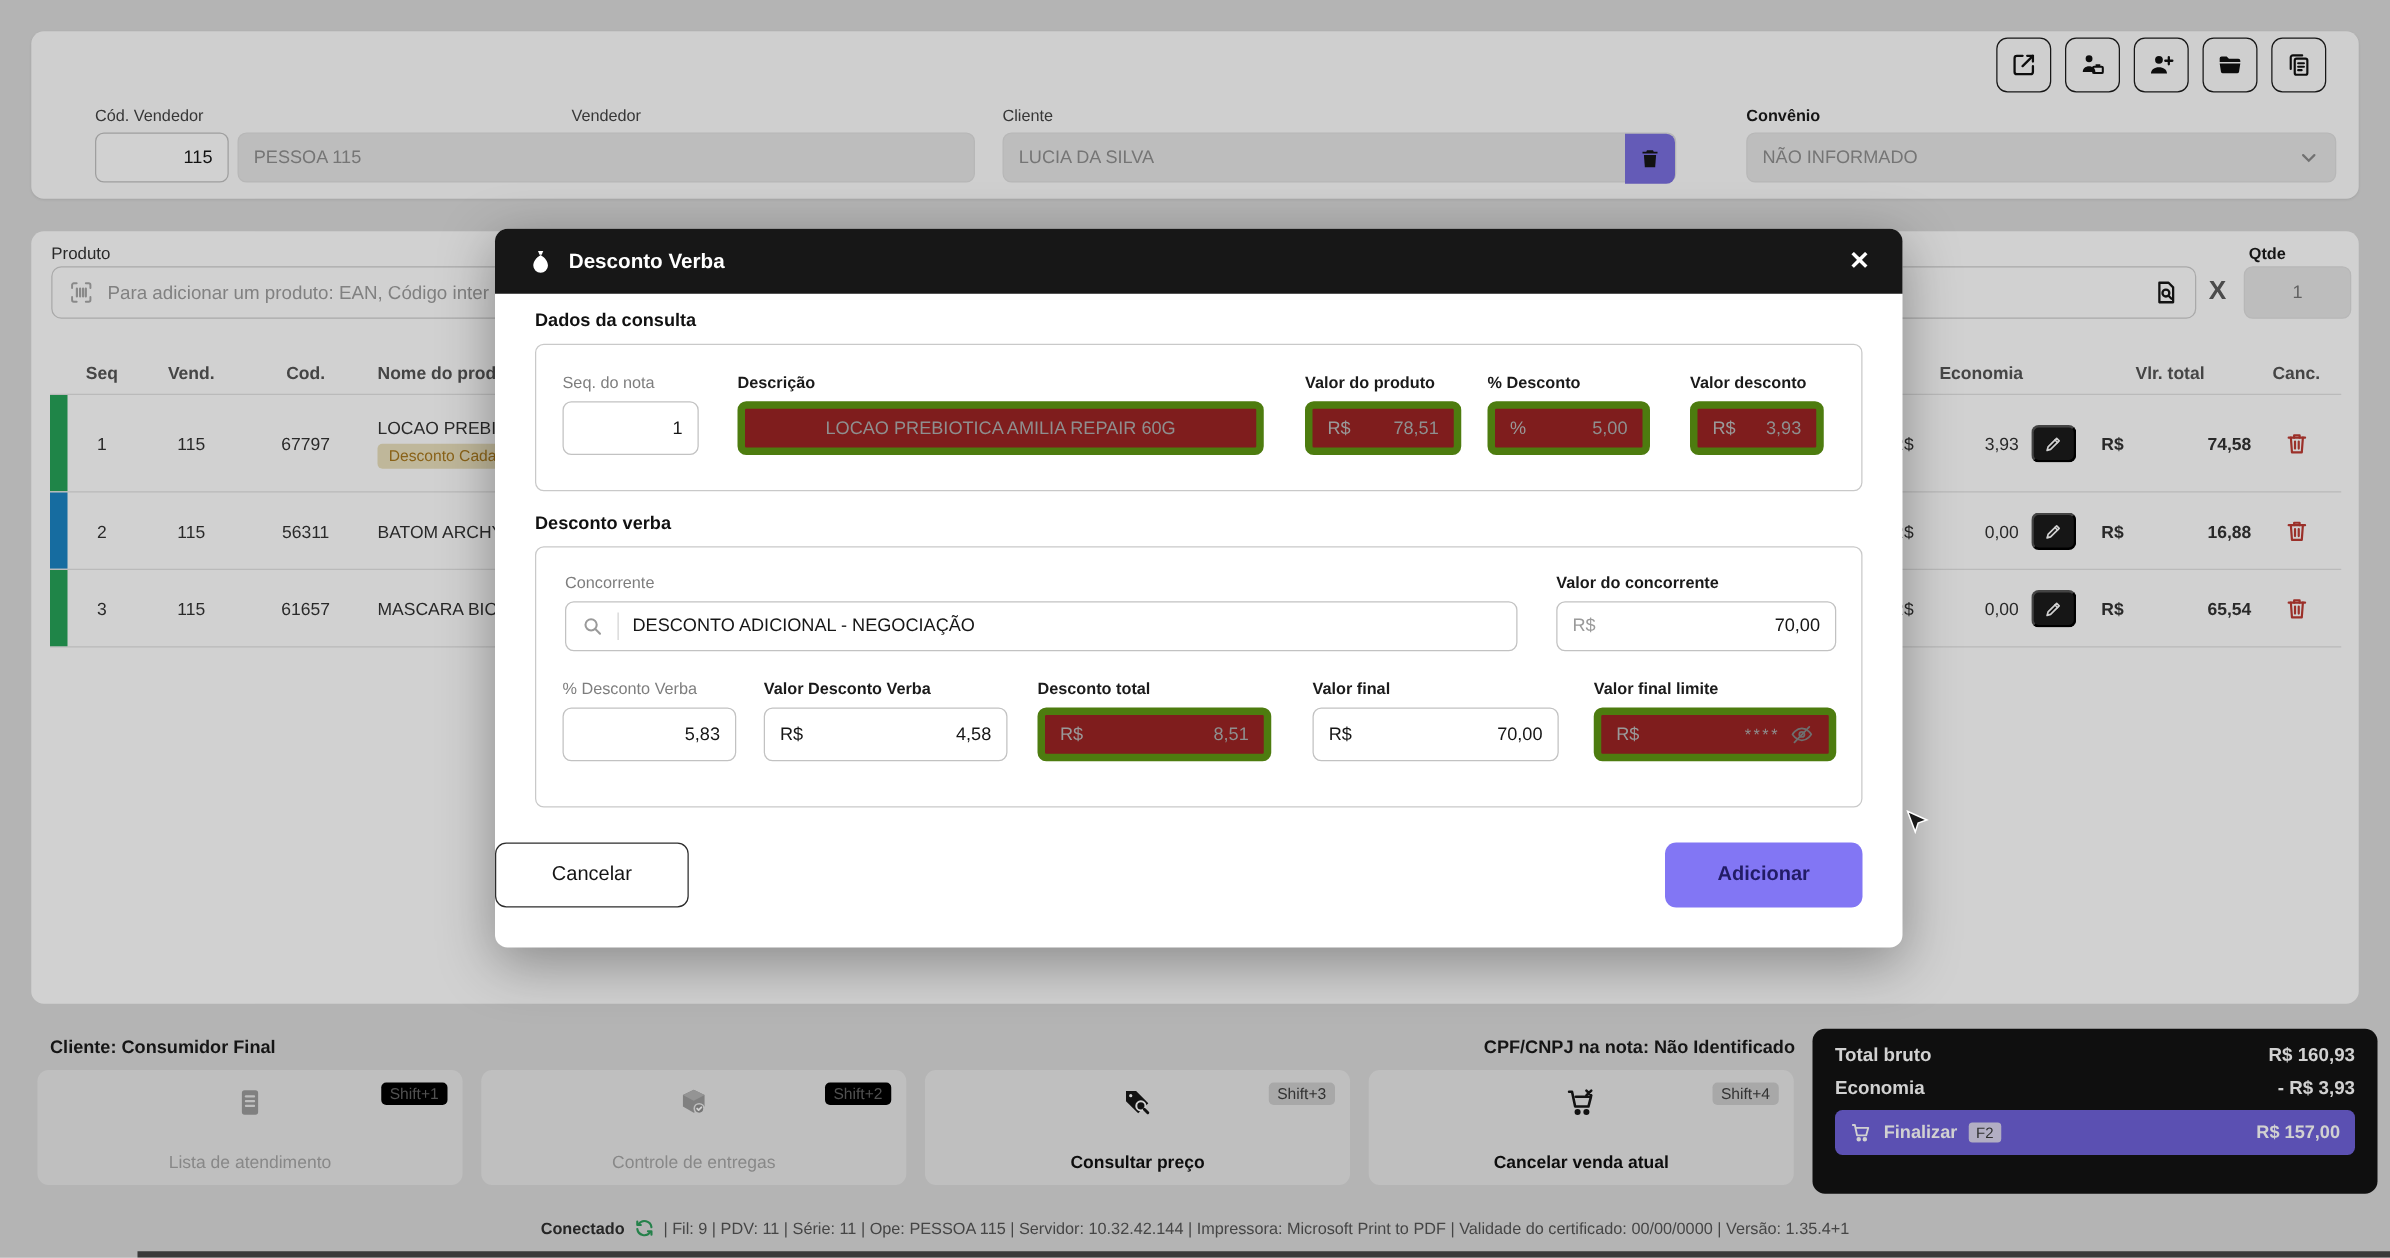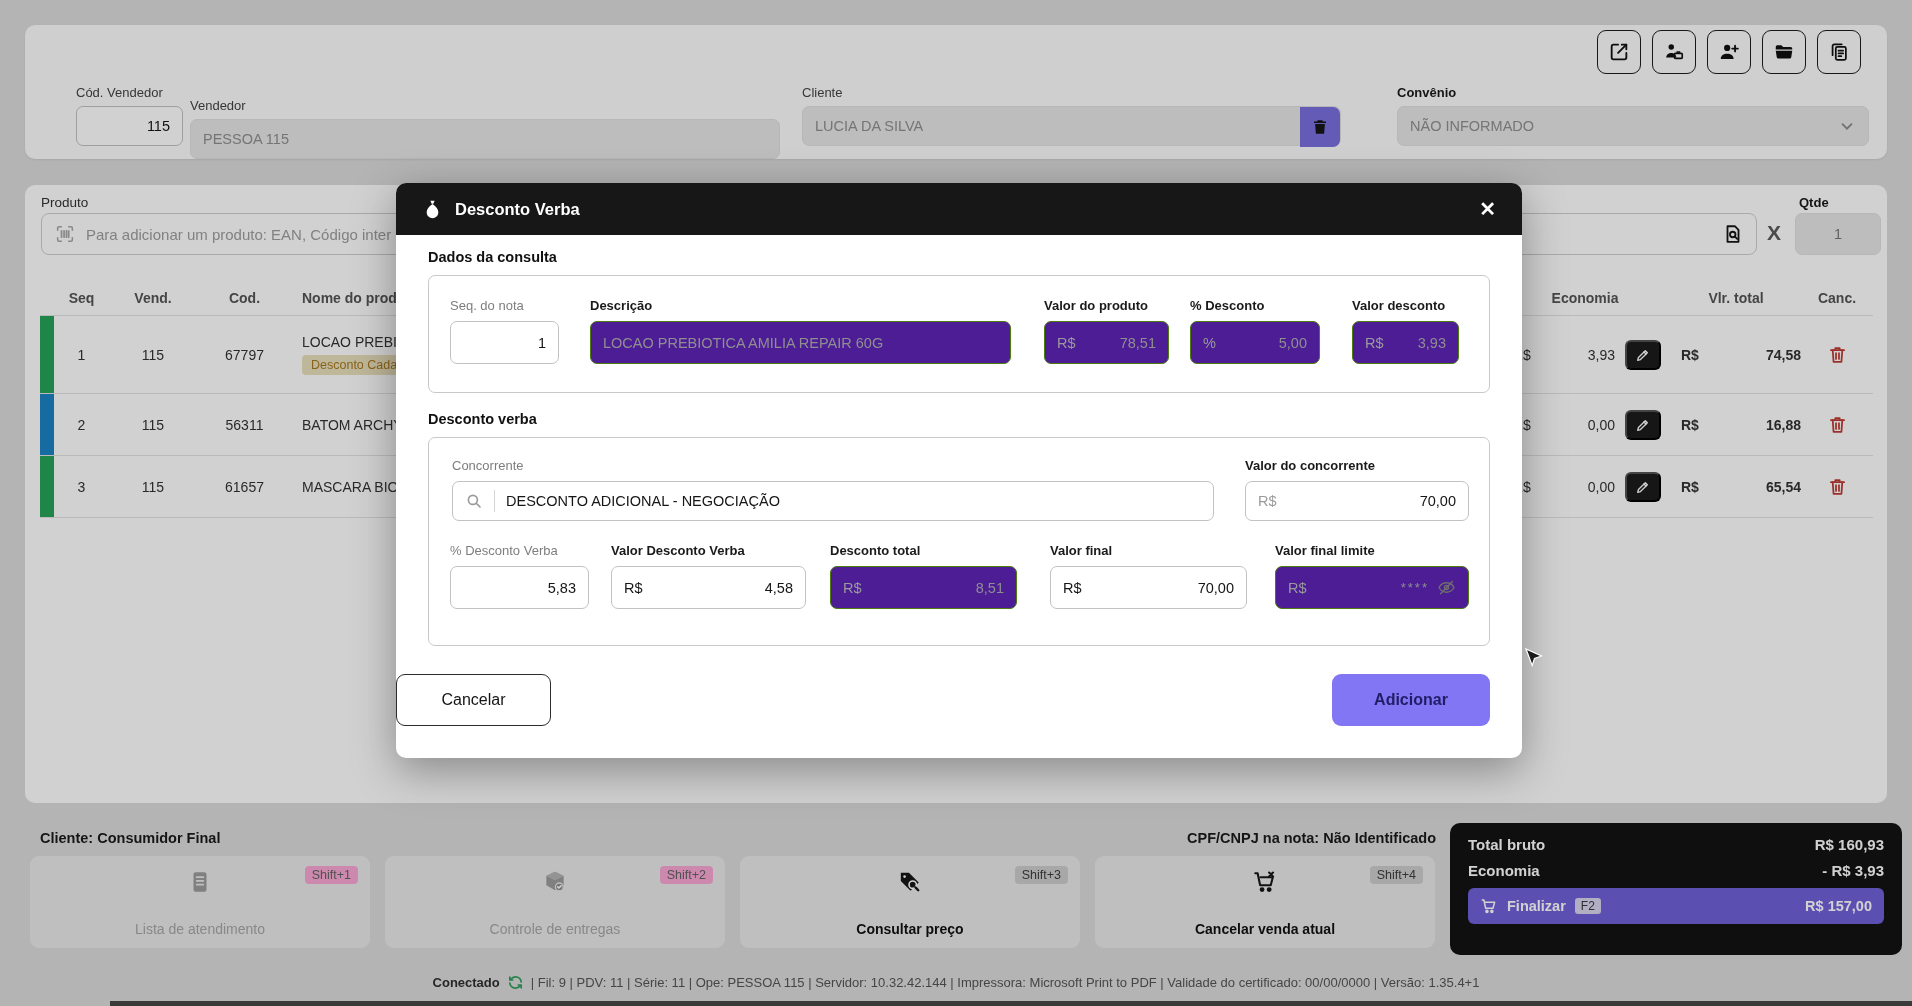--- a/index.html
+++ b/index.html
@@ -7,21 +7,21 @@
   body { font-family: "Liberation Sans", "DejaVu Sans", sans-serif; background:#dcdcdc; overflow:hidden; }
   #stage { position:relative; width:1912px; height:1006px; background:#dcdcdc; }
 
   
   .card { background:#fdfdfd; border-radius:10px; position:absolute; }
   .flabel { font-size:13px; color:#1a1a1a; font-weight:700; }
   .flabel.muted { font-weight:400; color:#7e7e7e; }
   .inputbox { border-radius:7px; display:flex; align-items:center; padding:0 12px; font-size:14.5px; }
   .inputbox.grayfill { background:#e7e7e7; color:#8f8f8f; border:1px solid #e0e0e0; }
   .inputbox.whitebx { background:#fff; border:1px solid #c2c2c2; color:#161616; }
-  .inputbox.disfill { background:#4c1d95; border:1px solid #4d7c0f; color:#8f8f8f; }
+  .inputbox.disfill { background:#7f1d1d; border:6px solid #4d7c0f; color:#8f8f8f;justify-content:center; }
   .prefix { color:#9a9a9a; }
   .valright { margin-left:auto; text-align:right; }
   svg { display:block; }
 
   
   #topcard { left:25px; top:25px; width:1862px; height:134px; box-shadow:0 1px 2px rgba(0,0,0,.08); }
   #saletitle { position:absolute; left:22px; top:18px; display:flex; align-items:center; gap:9px; }
   #saletitle .t1 { font-size:21px; font-weight:800; color:#111; }
   #saletitle .t2 { font-size:21px; font-weight:400; color:#111; letter-spacing:.5px; }
   #saledot { width:21px; height:21px; border-radius:50%; background:#2e9e5b; }
@@ -74,21 +74,21 @@
   .trashbtn { color:#be3b33; cursor:pointer; background:none; border:none; }
   .badge-desc { display:inline-block; background:#eae0bc; color:#a8781e; font-size:12.5px;
                 padding:3px 9px; border-radius:4px; margin-top:5px; }
   .namewrap { display:flex; flex-direction:column; align-items:flex-start; }
 
   
   #foot-cliente { position:absolute; left:40px; top:830px; font-size:14.5px; font-weight:700; color:#1a1a1a; }
   #foot-cpf { position:absolute; left:1000px; top:830px; width:436px; text-align:right; font-size:14.5px; font-weight:700; color:#1a1a1a; }
   .scard { position:absolute; top:856px; width:340px; height:92px; background:#eaeaea; border-radius:9px; cursor:pointer; }
   .scard .sicon { position:absolute; left:0; right:0; top:13px; display:flex; justify-content:center; }
-  .scard .skey { position:absolute; top:10px; right:12px; background:#f9a8d4; color:#636363;
+  .scard .skey { position:absolute; top:10px; right:12px; background:#000000; color:#636363;
                  font-size:12.5px; padding:2px 7px; border-radius:4px; }
   .scard .slabel { position:absolute; left:0; right:0; bottom:11px; text-align:center; font-size:14px; }
   .scard.off { color:#a6a6a6; }
   .scard.off .slabel { color:#a6a6a6; }
   .scard.on .slabel { color:#111; font-weight:700; }
   .scard.on .skey { background:#cdcdcd; color:#3d3d3d; }
   .scard.on { color:#111; }
 
   #totals { position:absolute; left:1450px; top:823px; width:452px; height:132px; background:#131313;
             border-radius:10px; padding:13px 18px 14px 18px; }
@@ -186,21 +186,21 @@
       </button>
     </div>
 
     <div class="hfield" style="left:51px; top:60px; width:107px;">
       <span class="flabel" style="font-weight:400; color:#444;">Cód. Vendedor</span>
       <div class="inputbox whitebx">
         <span class="valright">115</span>
       </div>
     </div>
 
-    <div class="hfield" style="left:165px; top:73px; width:590px;">
+    <div class="hfield" style="left:165px; top:60px; width:590px;text-align:center;">
       <span class="flabel" style="font-weight:400; color:#444;">Vendedor</span>
       <div class="inputbox grayfill">
         <span>PESSOA 115</span>
       </div>
     </div>
 
     <div class="hfield" style="left:777px; top:60px; width:539px;">
       <span class="flabel" style="font-weight:400; color:#444;">Cliente</span>
       <div class="inputbox grayfill" style="position:relative; padding-right:50px;">
         <span>LUCIA DA SILVA</span>

